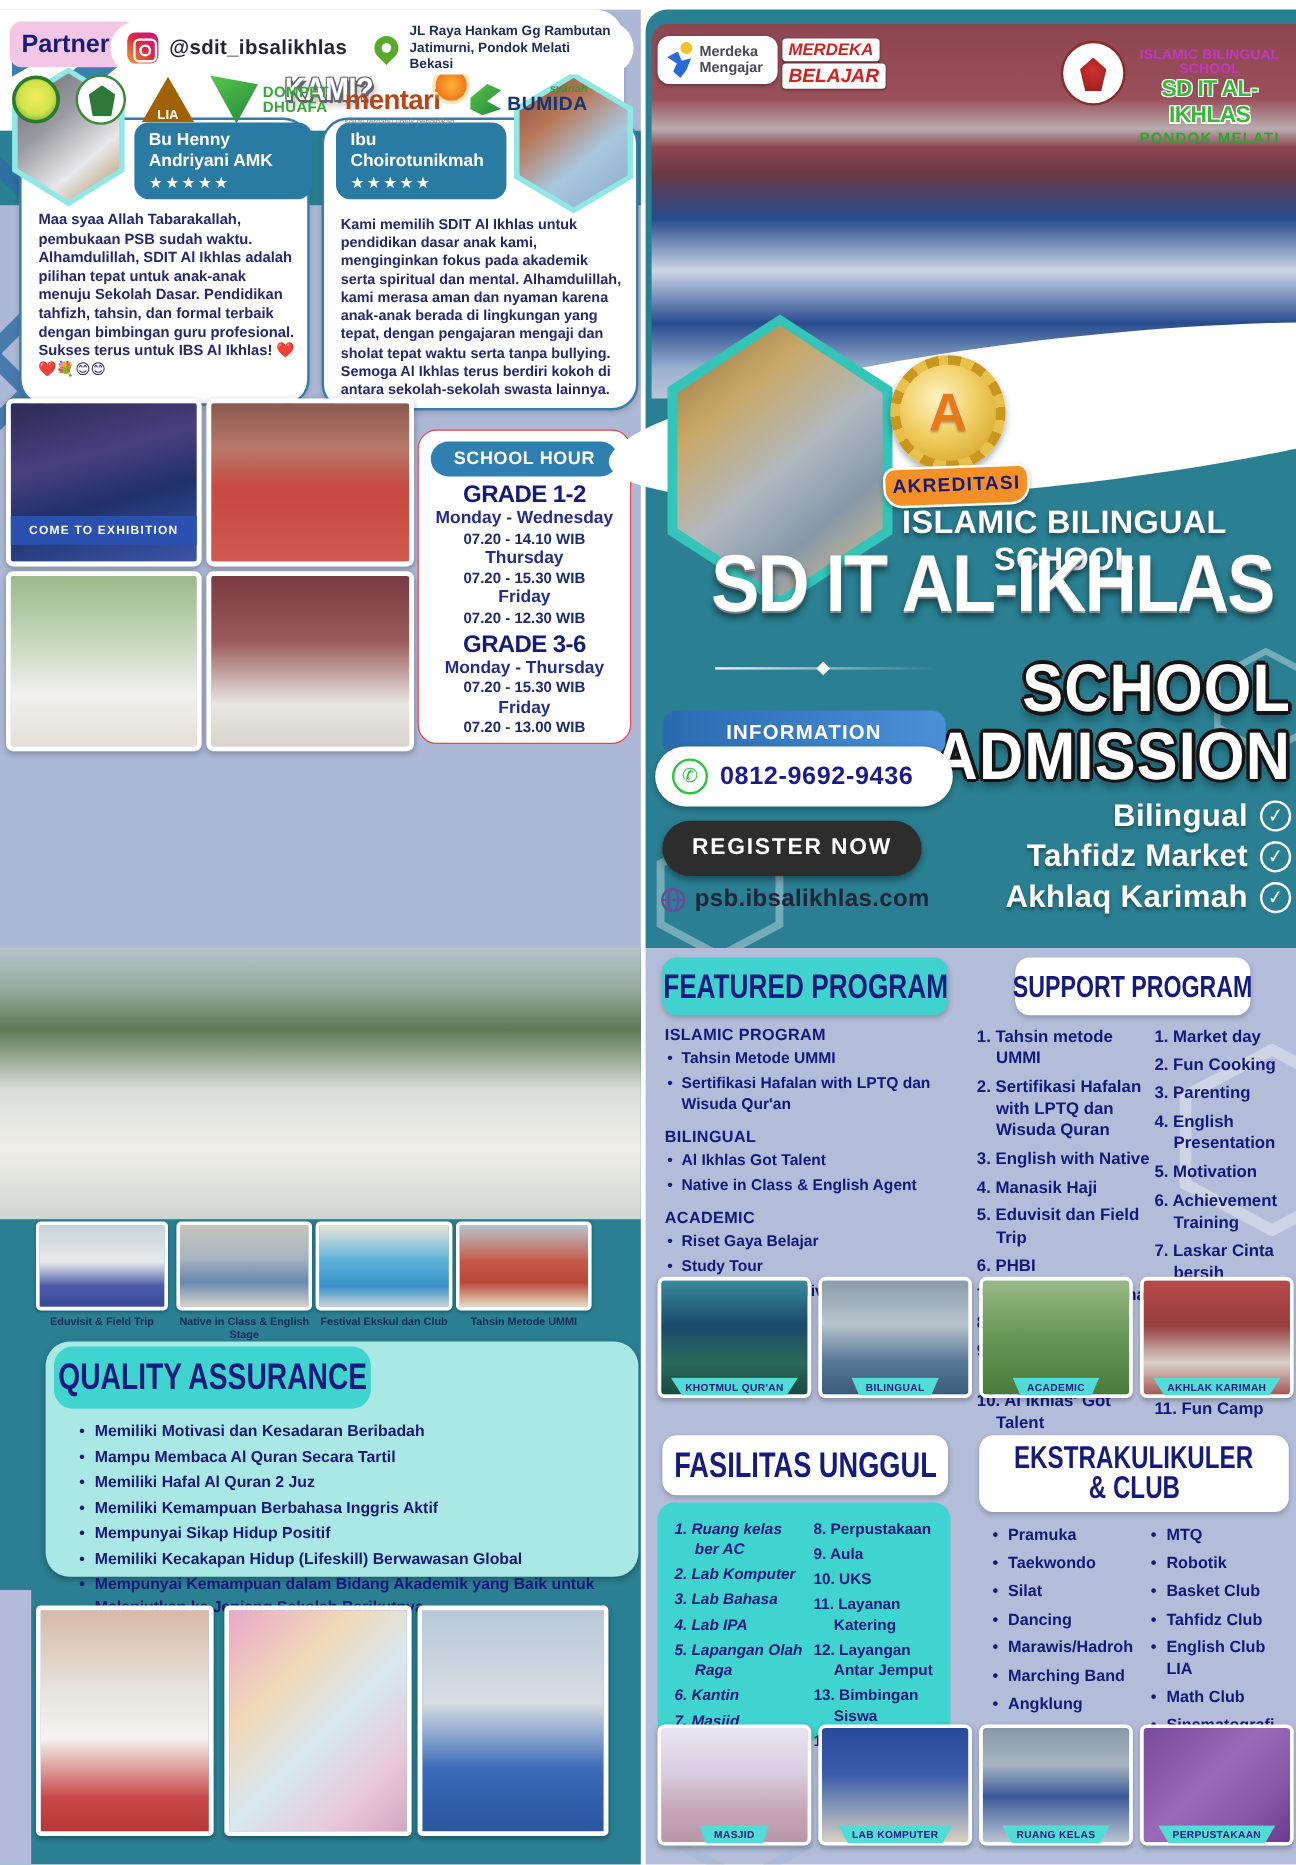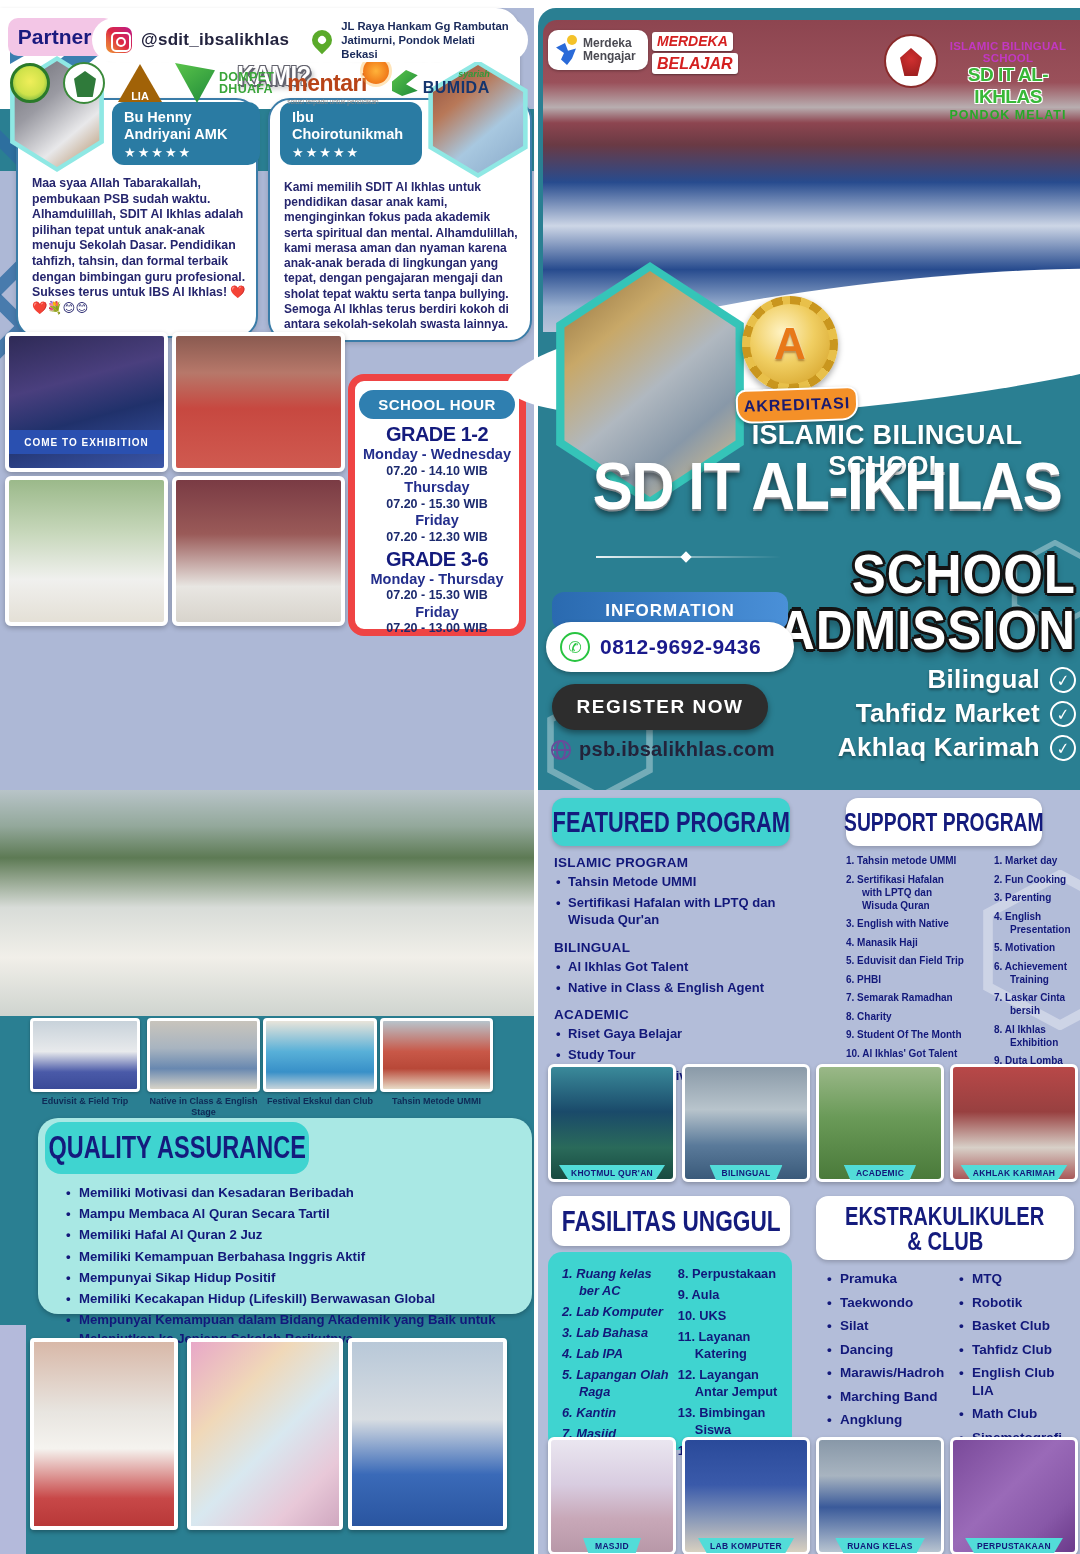--- a/index.html
+++ b/index.html
@@ -28,21 +28,21 @@
 
   .hexwrap { clip-path:polygon(50% 0,96% 25%,96% 75%,50% 100%,4% 75%,4% 25%); background:#8fe8e4; }
   .hexin { position:absolute; left:5px; top:5px; right:5px; bottom:5px; clip-path:polygon(50% 0,96% 25%,96% 75%,50% 100%,4% 75%,4% 25%); }
 
   .ph-exhibit { background:linear-gradient(165deg,#2e2a56 0%,#4a3f7e 35%,#20316b 60%,#3b56a8 100%); }
   .ph-redcarpet { background:linear-gradient(180deg,#8a5a50 0%,#b7786a 28%,#c74840 55%,#d05a50 100%); }
   .ph-taekwondo { background:linear-gradient(180deg,#9bb98a 0%,#c8d8bc 38%,#f0f0ee 70%,#e4e0d6 100%); }
   .ph-drummers { background:linear-gradient(180deg,#7a3b44 0%,#9a5a58 38%,#e8e6e2 75%,#d8d4cc 100%); }
   #exhibit-strip { position:absolute; left:0; right:0; bottom:14px; height:24px; background:#2a50b0; color:#fff; font-size:10px; font-weight:800; letter-spacing:1px; display:flex; align-items:center; justify-content:center; }
 
-  #sh-card { left:348px; top:366px; width:178px; height:262px; background:#fff; border:7px solid #ef4444; border-radius:16px; text-align:center; }
+  #sh-card { left:348px; top:350px; width:178px; height:262px; background:#fff; border:1px solid #ef4444; border-radius:16px; text-align:center; }
   #sh-head { margin:9px auto 4px; width:156px; height:29px; background:#2f7fb0; border-radius:15px; color:#fff; font-size:15px; font-weight:800; display:flex; align-items:center; justify-content:center; letter-spacing:.5px; }
   .sh-grade { font-size:20px; font-weight:900; color:#141b7d; letter-spacing:-.5px; margin-top:3px; }
   .sh-day { font-size:14.5px; font-weight:800; color:#232e8c; line-height:1.15; }
   .sh-time { font-size:12.5px; font-weight:600; color:#1c2a6e; line-height:1.3; }
 
   #partner-strip { left:0; top:627px; width:520px; height:101px; background:#fff; border-radius:0 24px 24px 0; box-shadow:0 2px 4px rgba(0,0,0,.2); }
   #partner-label { position:absolute; left:8px; top:10px; width:106px; height:38px; background:#f3c6e6; border-radius:10px; color:#1a1a7e; font-size:21px; font-weight:800; display:flex; align-items:center; justify-content:center; }
   #logo-row { position:absolute; left:10px; top:52px; width:500px; height:46px; display:flex; align-items:center; gap:13px; }
   .ummi-c { width:40px; height:40px; border-radius:50%; background:radial-gradient(circle at 50% 45%,#f0ee5a 0%,#cfe24a 55%,#3a9a3a 100%); border:3px solid #2a7a2a; }
   .gontor-c { width:42px; height:42px; border-radius:50%; background:#fff; border:2px solid #3a8a3a; position:relative; }
@@ -114,26 +114,26 @@
 
   
   .hd-box { border-radius:12px; display:flex; align-items:center; justify-content:center; color:#141b7d; font-weight:900; }
   .hd-turq { background:#40d2cf; box-shadow:0 2px 4px rgba(0,0,0,.2); }
   .hd-white { background:#fff; box-shadow:0 2px 4px rgba(0,0,0,.2); }
 
   .fp-head { font-size:13.5px; font-weight:900; color:#12187a; letter-spacing:.3px; margin:11px 0 4px; }
   .b-item { position:relative; padding-left:14px; font-size:13px; font-weight:800; color:#12187a; line-height:1.3; margin-bottom:4px; }
   .b-item::before { content:"•"; position:absolute; left:2px; top:0; }
 
-  .num-item { font-size:10px; font-weight:800; color:#12187a; line-height:1.3; margin-bottom:5.5px; text-indent:-16px; padding-left:16px;margin-left:32px; }
+  .num-item { font-size:14px; font-weight:800; color:#12187a; line-height:1.3; margin-bottom:5.5px; text-indent:-16px; padding-left:16px; }
   .fas-item { font-size:12.8px; font-weight:800; color:#12187a; line-height:1.3; margin-bottom:4.5px; text-indent:-17px; padding-left:17px; }
   .ek-item { position:relative; padding-left:16px; font-size:13.5px; font-weight:800; color:#12187a; line-height:1.3; margin-bottom:6px; }
   .ek-item::before { content:"•"; position:absolute; left:3px; top:0; }
 
-  .pcard { position:absolute; width:128px; height:118px; }
+  .pcard { position:absolute; width:128px; height:101px; }
   .pcard .img { position:absolute; inset:0; border:3px solid #fff; border-radius:6px; box-shadow:0 2px 4px rgba(0,0,0,.25); }
   .cap-tab { position:absolute; left:50%; bottom:2px; transform:translateX(-50%); background:#52dcd8; clip-path:polygon(0 0,100% 0,91% 100%,9% 100%); padding:3px 12px 2px; font-size:8.5px; font-weight:900; color:#12187a; white-space:nowrap; letter-spacing:.3px; }
 
   .ph-khotmul { background:linear-gradient(180deg,#3a8a9a 0%,#1a4a6a 40%,#2a6a5a 72%,#184a40 100%); }
   .ph-biling { background:linear-gradient(180deg,#8a9aa8 0%,#b8c4cc 38%,#5a7a9a 70%,#3a5a7a 100%); }
   .ph-academic { background:linear-gradient(180deg,#9ab888 0%,#6a9a58 45%,#4a7a3a 100%); }
   .ph-akhlak { background:linear-gradient(180deg,#b84848 0%,#984040 40%,#d8d0c8 72%,#a85858 100%); }
   .ph-masjid { background:linear-gradient(180deg,#eae6f0 0%,#d8cce0 40%,#c8a8b8 70%,#b898a8 100%); }
   .ph-labkom { background:linear-gradient(180deg,#2a4a9a 0%,#3a5aaa 40%,#8898b8 70%,#d8d0c0 100%); }
   .ph-kelas { background:linear-gradient(180deg,#8898a8 0%,#a8b4c0 32%,#3a5a9a 60%,#b8c4d0 100%); }

